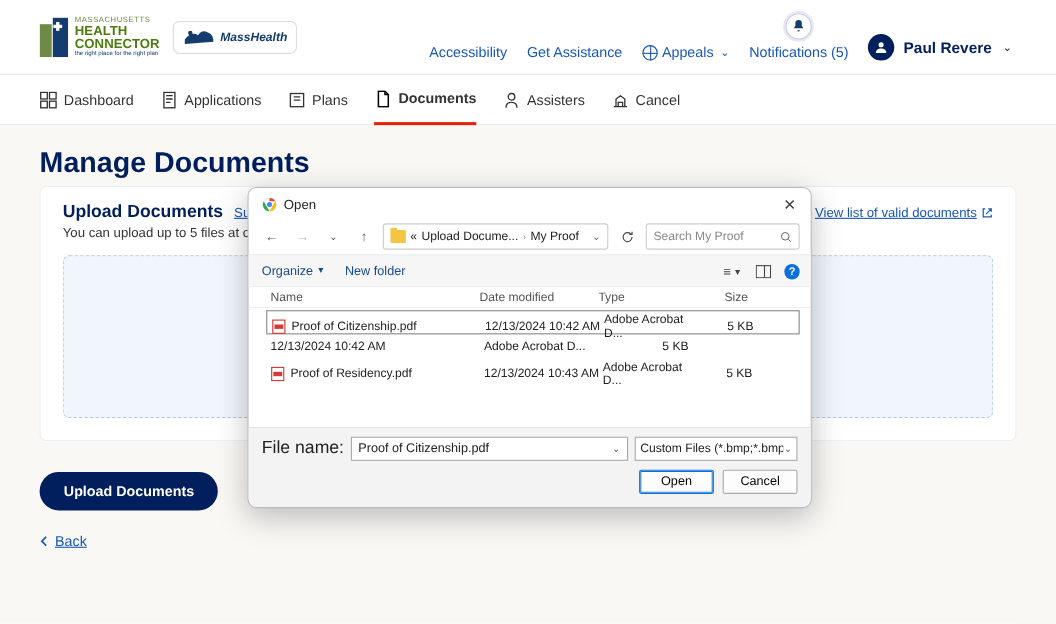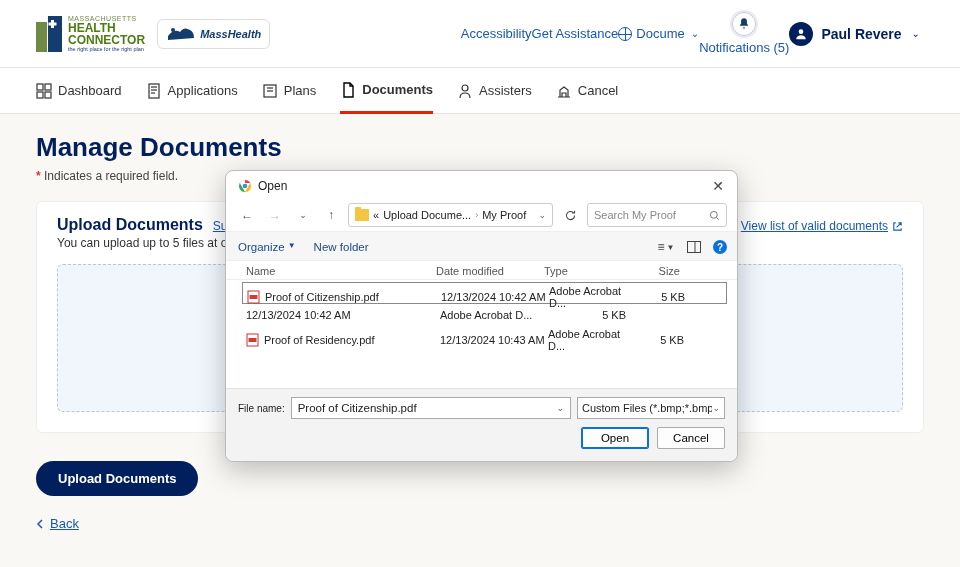--- a/index.html
+++ b/index.html
@@ -10,21 +10,21 @@
 .logos { display: flex; align-items: center; gap: 12px; }
 .logo-hc { display: flex; align-items: center; gap: 6px; }
 .logo-hc-graphic { width: 26px; height: 36px; }
 .logo-hc-text { display: flex; flex-direction: column; line-height: 1; }
 .logo-hc-text .small { font-size: 7px; color: #6f8a45; letter-spacing: 0.5px; }
 .logo-hc-text .big { font-size: 12px; font-weight: 800; color: #4d7c0f; }
 .logo-hc-text .tiny { font-size: 5.5px; color: #143c6f; margin-top: 1px; }
 .logo-mh { display: flex; align-items: center; gap: 4px; padding: 2px 8px; border: 1px solid #ddd; border-radius: 6px; }
 .logo-mh svg { width: 30px; height: 24px; }
 .logo-mh-text { font-style: italic; font-weight: 700; font-size: 11px; color: #143c6f; }
-.header-right { display: flex; align-items: center; font-size: 13px; }
+.header-right { display: flex; align-items: flex-end; gap: 18px; font-size: 13px; }
 .header-link { color: #1857b6; cursor: pointer; }
 .lang { display: flex; align-items: center; gap: 4px; color: #1857b6; cursor: pointer; }
 .globe-icon { width: 14px; height: 14px; border: 1.2px solid #1857b6; border-radius: 50%; position: relative; display: inline-block; }
 .globe-icon::before { content: ''; position: absolute; left: 50%; top: -1px; bottom: -1px; width: 1px; background: #1857b6; }
 .globe-icon::after { content: ''; position: absolute; top: 50%; left: -1px; right: -1px; height: 1px; background: #1857b6; }
 .chev { font-size: 10px; margin-left: 2px; color: #1857b6; }
 .notif { display: flex; align-items: center; gap: 4px; color: #1857b6; cursor: pointer; flex-direction: column; }
 .bell-wrap { width: 24px; height: 24px; border: 1px solid #c8c8e0; border-radius: 50%; display: flex; align-items: center; justify-content: center; box-shadow: 0 0 0 2px #e8e8f5; }
 .bell-wrap svg { width: 14px; height: 14px; }
 .user { display: flex; align-items: center; gap: 8px; cursor: pointer; }
@@ -77,21 +77,21 @@
 .dlg-cols .rt { text-align: right; padding-right: 8px; }
 .dlg-files { padding: 2px 10px 40px 16px; }
 .file-row { display: grid; grid-template-columns: 194px 108px 86px 58px; align-items: center; padding: 2px 4px; font-size: 11px; height: 22px; }
 .file-row.sel { border: 1px solid #888; border-radius: 0; }
 .file-name { display: flex; align-items: center; gap: 5px; }
 .pdf-icon { width: 13px; height: 14px; display: inline-flex; }
 .file-row .rt { text-align: right; padding-right: 8px; }
 .file-row .typ, .file-row .dt { color: #222; }
 .dlg-bottom { background: #f3f3f3; padding: 8px 12px 12px; border-top: 1px solid #e2e2e2; border-radius: 0 0 8px 8px; }
 .fn-row { display: flex; align-items: center; gap: 6px; }
-.fn-label { font-size: 10px; }
+.fn-label { font-size: 16px; }
 .fn-input { flex: 1; height: 22px; border: 1px solid #aaa; background: #fff; font-size: 11.5px; padding: 0 6px; display: flex; align-items: center; justify-content: space-between; }
 .ft-select { width: 148px; height: 22px; border: 1px solid #aaa; background: #fff; font-size: 11px; padding: 0 4px; display: flex; align-items: center; justify-content: space-between; }
 .btn-row { display: flex; justify-content: flex-end; gap: 8px; margin-top: 8px; }
 .dlg-btn { width: 68px; height: 22px; font-size: 11.5px; border: 1px solid #aaa; background: #fdfdfd; cursor: pointer; border-radius: 2px; }
 .dlg-btn.primary { border-color: #0d6fdc; box-shadow: inset 0 0 0 1px #0d6fdc; }
 .crumb-sep { color: #888; font-size: 9px; }
 .crumb-chev { color: #666; font-size: 9px; margin-left: auto; }
 </style>
 </head>
 <body>
@@ -118,21 +118,21 @@
         <circle cx="7" cy="8" r="2" fill="#143c6f"></circle>
       </svg>
       <span class="logo-mh-text">MassHealth</span>
     </div>
   </div>
   <div class="header-right">
     <span class="header-link">Accessibility</span>
     <span class="header-link">Get Assistance</span>
     <span class="lang">
       <span class="globe-icon"></span>
-      <span>Docume</span>
+      <span>Appeals</span>
       <span class="chev">⌄</span>
     </span>
     <span class="notif">
       <span class="bell-wrap">
         <svg viewBox="0 0 24 24" fill="#143c6f">
             <path d="M12 2a5 5 0 0 0-5 5v4l-2 3v1h14v-1l-2-3V7a5 5 0 0 0-5-5zm-2 16a2 2 0 0 0 4 0h-4z"></path>
           </svg>
       </span>
       <span>Notifications (5)</span>
     </span>
@@ -205,24 +205,20 @@
         <svg width="16" height="16" viewBox="0 0 16 16" fill="none" stroke="#333" stroke-width="1.2">
           <path d="M2 14h12M4 14V7l4-3 4 3v7M6 14v-4h4v4"></path>
         </svg>
       </span>
     <span>Cancel</span>
   </div>
 </div>
 
 <div class="page">
   <h1 class="page-title">Manage Documents</h1>
-  <div class="req-note">
-    <span class="ast">*</span>
-    <span>Indicates a required field.</span>
-  </div>
   <div class="panel">
     <div class="panel-head">
       <div>
         <div class="panel-title-row">
           <span class="panel-title">Upload Documents</span>
           <span class="supp-link">Supported</span>
         </div>
         <div class="panel-sub">You can upload up to 5 files at one</div>
       </div>
       <span class="valid-link">

